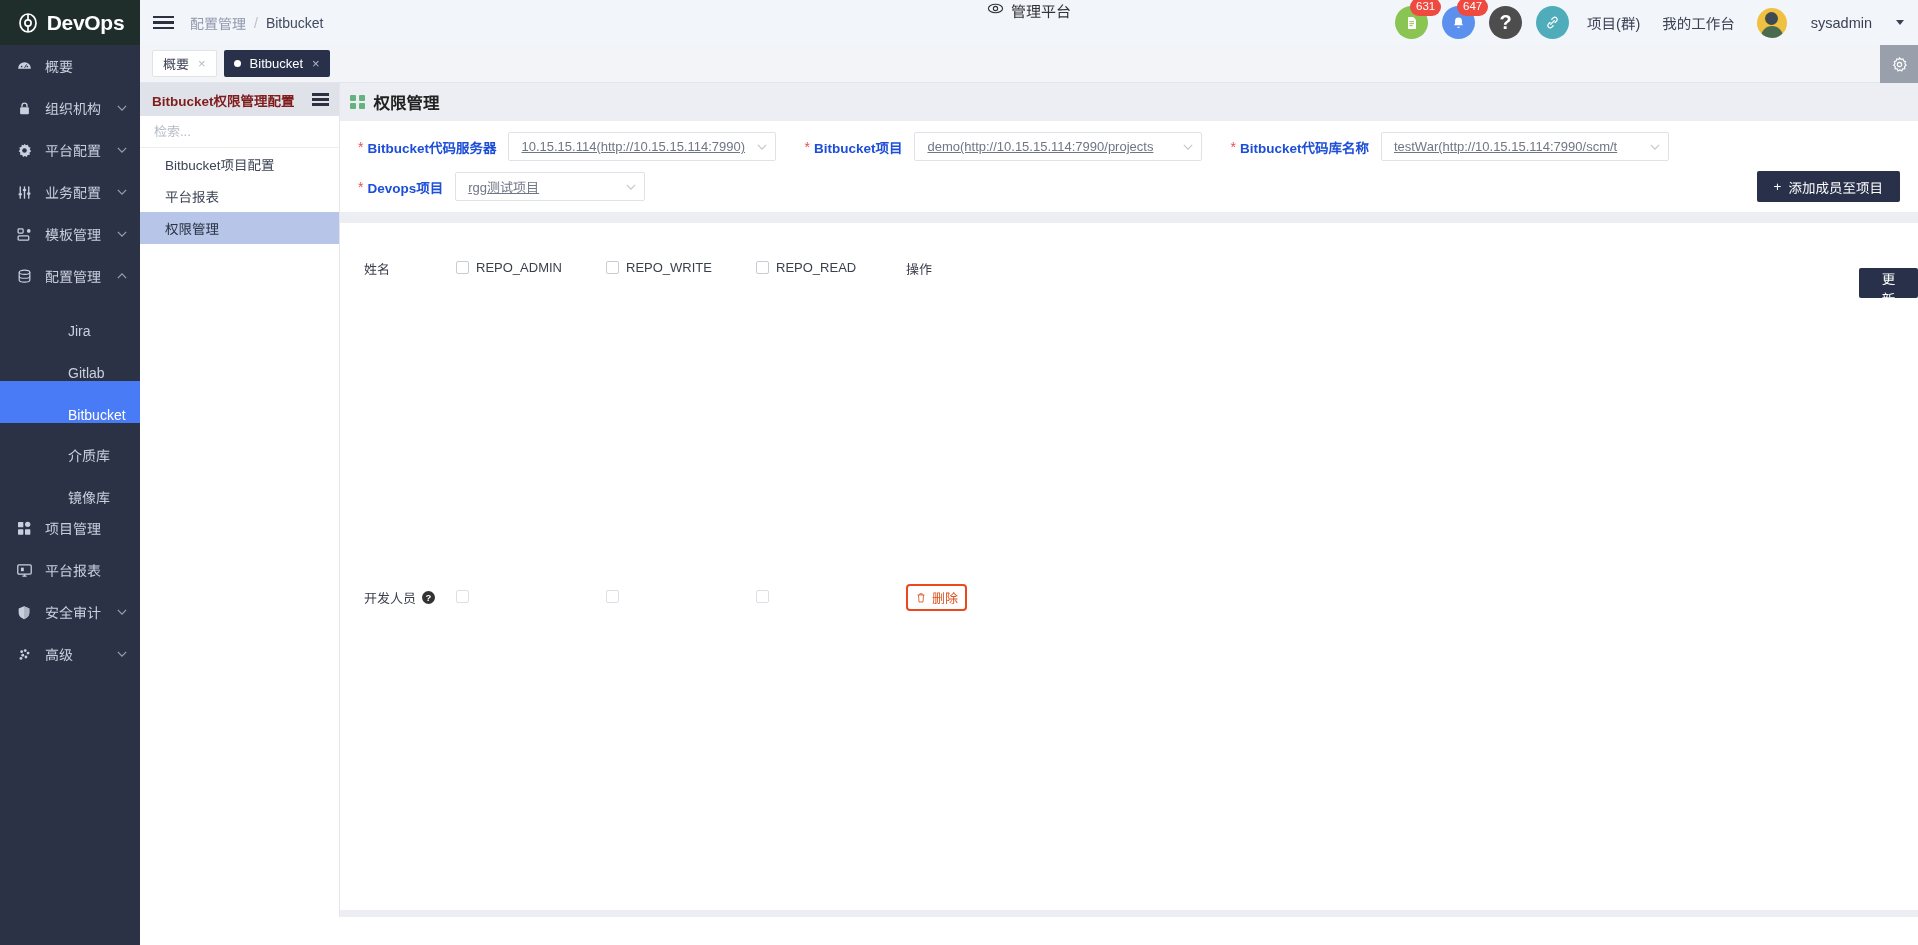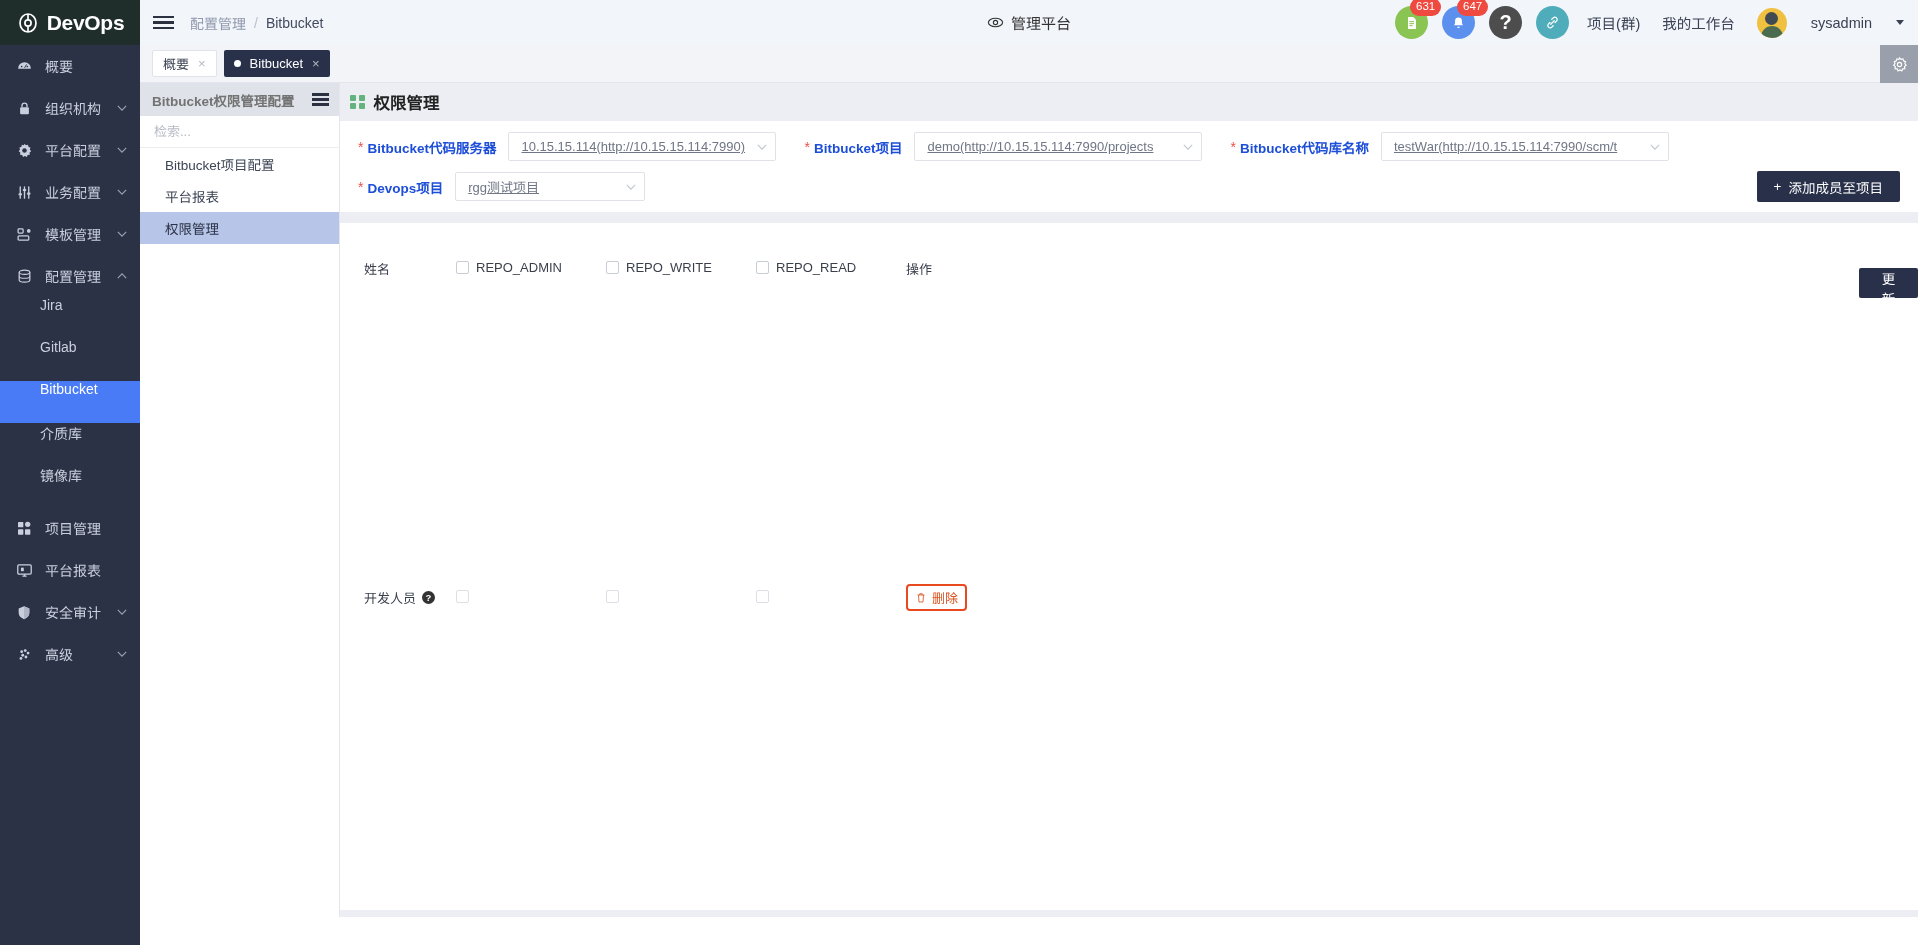--- a/index.html
+++ b/index.html
@@ -27,21 +27,21 @@
     padding: 0 14px 0 0; position: relative;
   }
   .hamburger { width: 46px; display: flex; flex-direction: column; align-items: center; justify-content: center; gap: 3px; cursor: pointer; }
   .hamburger span { display: block; width: 21px; height: 2.6px; background: #2c3142; }
   .breadcrumb { display: flex; align-items: center; gap: 8px; font-size: 14px; margin-left: 4px; }
   .bc-muted { color: #9099ad; }
   .bc-sep { color: #b9c0cf; }
   .bc-cur { color: #414a5e; }
   .center-title {
     position: absolute; left: 0; right: 0; top: 0; bottom: 0;
-    display: flex; align-items: center; justify-content: center;
+    display: flex; justify-content: center;
     pointer-events: none; gap: 7px; font-size: 15px; color: #333; font-weight: 500;
   }
   .eye-icon { width: 17px; height: 17px; }
   .topbar-right {
     margin-left: auto; display: flex; align-items: center; gap: 14px; z-index: 3;
   }
   .icon-badge-wrap { position: relative; display: flex; align-items: center; }
   .round-icon {
     width: 33px; height: 33px; border-radius: 50%;
     display: flex; align-items: center; justify-content: center;
@@ -74,22 +74,22 @@
   
   .sidebar { width: 140px; background: #2b3245; flex: 0 0 140px; overflow: hidden; }
   .nav-item {
     display: flex; align-items: center; height: 42px; color: #c9cfdd;
     padding: 0 12px 0 14px; font-size: 14px; cursor: pointer; position: relative;
   }
   .nav-item .ni-icon { width: 20px; flex: 0 0 20px; display: flex; align-items: center; justify-content: center; margin-right: 11px; }
   .nav-item .ni-label { flex: 1; white-space: nowrap; }
   .nav-item .ni-chev { width: 12px; flex: 0 0 12px; display: flex; align-items: center; justify-content: center; }
   .nav-sub {
-    display: flex; align-items: flex-start; height: 42px; color: #c9cfdd;
-    padding-left: 40px; font-size: 14px; cursor: pointer;
+    display: flex; align-items: flex-end; height: 42px; color: #c9cfdd;
+    padding-left: 68px; font-size: 14px; cursor: pointer;
   }
   .nav-sub.active { background: #4a7bf7; color: #fff; }
 
   
   .workspace { flex: 1; display: flex; flex-direction: column; min-width: 0; background: #eceef3; }
   .tabbar {
     height: 38px; flex: 0 0 38px; background: #f2f4f8; display: flex; align-items: center;
     padding-left: 12px; gap: 7px; position: relative; border-bottom: 1px solid #e2e5ec;
   }
   .tab {
@@ -106,21 +106,21 @@
     background: #9aa0ab; display: flex; align-items: center; justify-content: center; cursor: pointer;
   }
 
   .content-row { flex: 1; display: flex; min-height: 0; }
 
   
   .subpanel { width: 200px; flex: 0 0 200px; background: #fff; display: flex; flex-direction: column; border-right: 1px solid #e4e6eb; }
   .subpanel-head {
     height: 33px; background: #dfe3e9; display: flex; align-items: center;
     justify-content: space-between; padding: 0 10px 0 12px;
-    font-size: 13.5px; font-weight: bold; color: #737373;
+    font-size: 13.5px; font-weight: bold; color: #7f1d1d;
   }
   .sp-burger { display: flex; flex-direction: column; gap: 2.6px; cursor: pointer; }
   .sp-burger span { display: block; width: 17px; height: 2.3px; background: #2c3142; }
   .sp-search {
     height: 32px; display: flex; align-items: center; padding: 0 10px 0 14px;
     border-bottom: 1px solid #ededed;
   }
   .sp-search input {
     flex: 1; border: 0; outline: 0; font-size: 13px; color: #15803d;
     font-family: "Liberation Sans", sans-serif; background: transparent;

